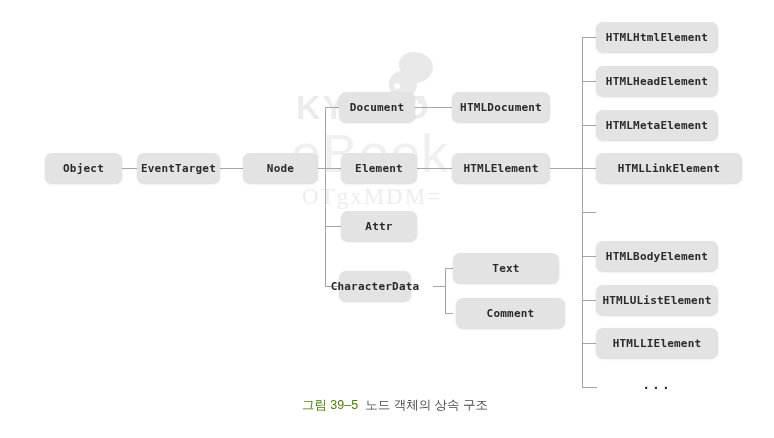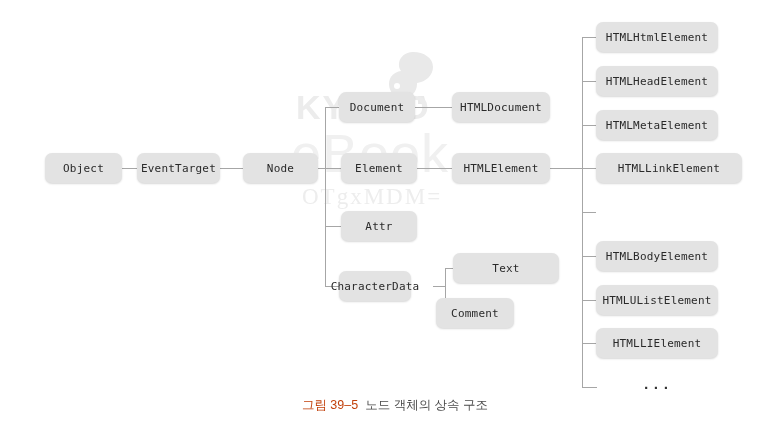--- a/index.html
+++ b/index.html
@@ -4,40 +4,40 @@
 <style>
   html,body{margin:0;padding:0;background:#ffffff;}
   #figure{
     position:relative;width:774px;height:438px;background:#ffffff;overflow:hidden;
     font-family:"Liberation Sans",sans-serif;
   }
   
   .box{
     position:absolute;height:30px;background:#e3e3e3;border-radius:7px;
     display:flex;align-items:center;justify-content:center;
-    font-family:"DejaVu Sans Mono",monospace;font-weight:normal;font-size:11px;
+    font-family:"DejaVu Sans Mono",monospace;font-weight:bold;font-size:11px;
     color:#2a2a2a;letter-spacing:.2px;z-index:2;
     box-shadow:0 1px 2px rgba(0,0,0,.16);
   }
   
   .hline{position:absolute;height:1px;background:#a6a6a6;z-index:1;}
   .vline{position:absolute;width:1px;background:#a6a6a6;z-index:1;}
   
   .ellipsis{
     position:absolute;left:596px;top:374px;width:122px;height:20px;z-index:2;
     display:flex;align-items:center;justify-content:center;
     font-family:"DejaVu Sans Mono",monospace;font-weight:bold;font-size:13px;color:#333;
     letter-spacing:2px;
   }
   
   .caption{
     position:absolute;left:0;top:397px;width:100%;text-align:center;
     font-size:12.5px;color:#4a4a4a;z-index:2;
   }
-  .caption .cap-label{color:#c2410c;margin-right:7px;margin-left:16px;}
+  .caption .cap-label{color:#4d7c0f;margin-right:7px;margin-left:16px;}
   
   .wm{position:absolute;z-index:0;white-space:nowrap;}
   .wm-kyobo{left:296px;top:88px;font-size:34px;font-weight:800;letter-spacing:2px;color:#ececec;}
   .wm-ebook{left:291px;top:122px;font-size:54px;font-weight:400;letter-spacing:1px;color:#f0f0f0;}
   .wm-code{left:302px;top:184px;font-size:23px;font-family:"Liberation Serif",serif;letter-spacing:2px;color:#ededed;}
   .wm-logo{left:380px;top:50px;width:62px;height:56px;}
 </style>
 </head>
 <body>
 
@@ -81,21 +81,21 @@
   <div class="box" style="left:45px;top:153px;width:77px">Object</div>
   <div class="box" style="left:243px;top:153px;width:75px">Node</div>
   <div class="box" style="left:137px;top:153px;width:83px">EventTarget</div>
   <div class="box" style="left:339px;top:92px;width:76px">Document</div>
   <div class="box" style="left:452px;top:92px;width:98px">HTMLDocument</div>
   <div class="box" style="left:341px;top:153px;width:76px">Element</div>
   <div class="box" style="left:452px;top:153px;width:98px">HTMLElement</div>
   <div class="box" style="left:341px;top:211px;width:76px">Attr</div>
   <div class="box" style="left:339px;top:271px;width:72px">CharacterData</div>
   <div class="box" style="left:453px;top:253px;width:106px">Text</div>
-  <div class="box" style="left:436px;top:298px;width:78px">Comment</div>
+  <div class="box" style="left:456px;top:298px;width:109px">Comment</div>
 
   <div class="box" style="left:596px;top:22px;width:122px">HTMLHtmlElement</div>
   <div class="box" style="left:596px;top:66px;width:122px">HTMLHeadElement</div>
   <div class="box" style="left:596px;top:110px;width:122px">HTMLMetaElement</div>
   <div class="box" style="left:596px;top:153px;width:146px">HTMLLinkElement</div>
   <div class="box" style="left:596px;top:241px;width:122px">HTMLBodyElement</div>
   <div class="box" style="left:596px;top:328px;width:122px">HTMLLIElement</div>
   <div class="box" style="left:596px;top:285px;width:122px">HTMLUListElement</div>
 
   <div class="ellipsis">...</div>

